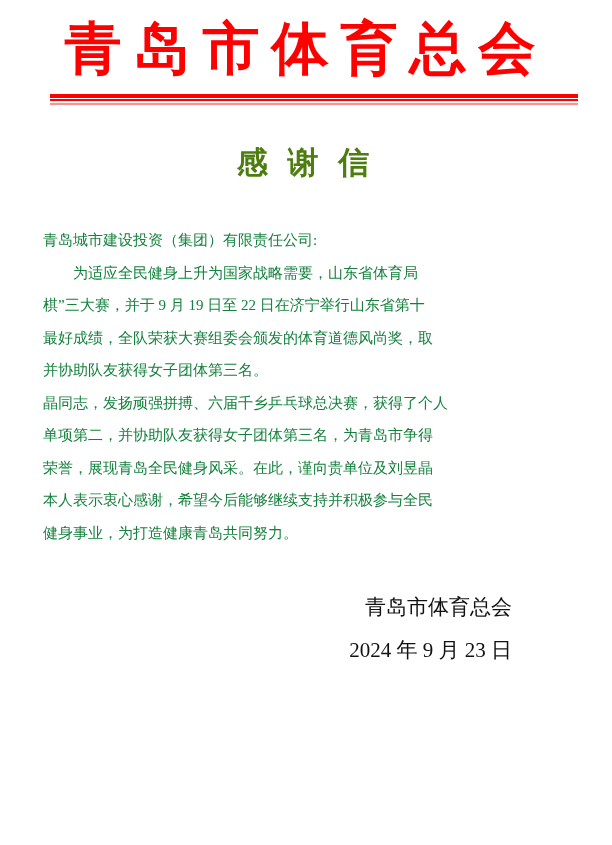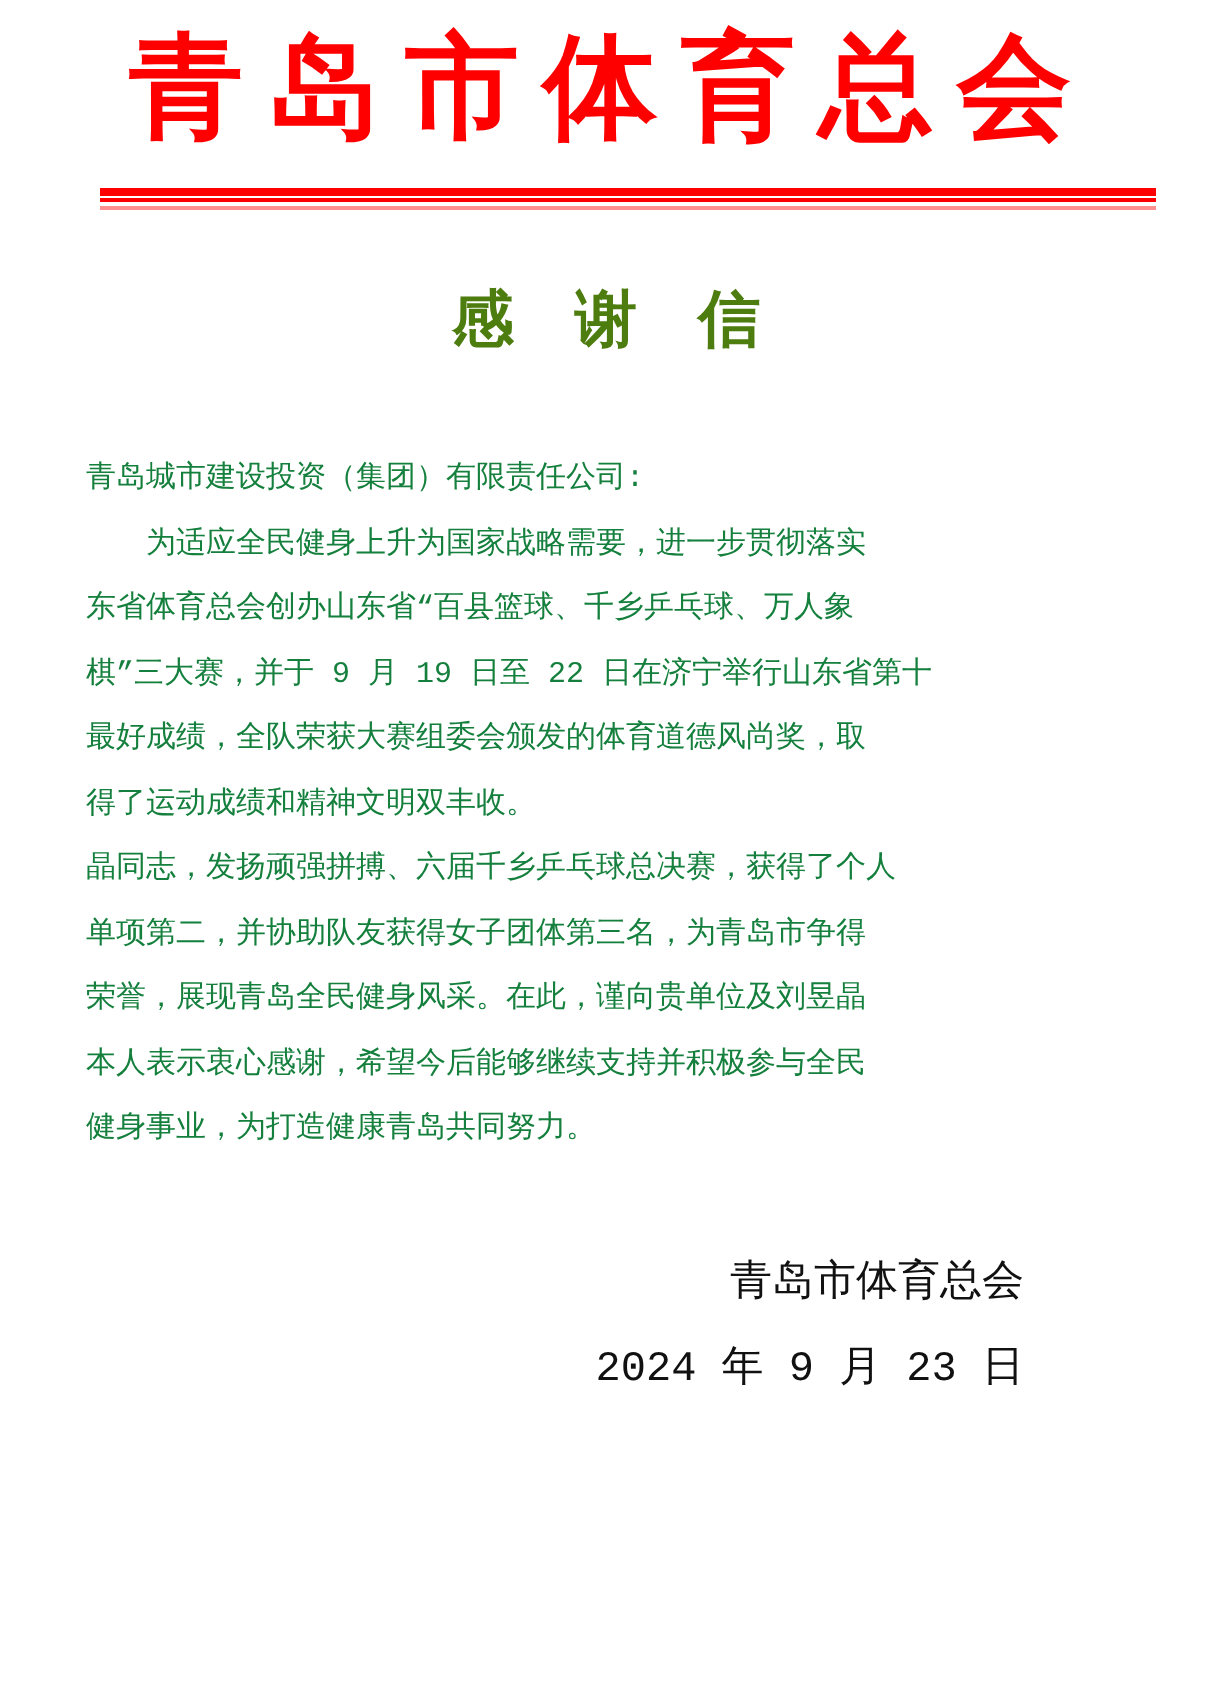--- a/index.html
+++ b/index.html
@@ -7,21 +7,21 @@
     padding: 0;
     background: #ffffff;
   }
   .page {
     position: relative;
     width: 612px;
     height: 845px;
     margin: 0 auto;
     background: #ffffff;
     overflow: hidden;
-    font-family: Liberation Mono, monospace;
+    font-family: Liberation Serif, serif;
     color: #1a1a1a;
   }
   
   .letterhead {
     padding-top: 14px;
   }
   .letterhead-title {
     margin: 0 36px 10px 36px;
     text-align: center;
     font-size: 57px;
@@ -98,25 +98,24 @@
       <div class="l3"></div>
     </div>
   </header>
 
   <h2 class="letter-title">感 谢 信</h2>
 
   <main class="letter-body">
     <p class="recipient">青岛城市建设投资（集团）有限责任公司:</p>
     <div>
         <div class="para">
-          <div class="line first">为适应全民健身上升为国家战略需要，进一步贯彻落实</div>
-          <div class="line">东省体育总会创办山东省“百县篮球、千乡乒乓球、万人象</div>
+          <div class="line first">为适应全民健身上升为国家战略需要，山东省体育局</div>
           <div class="line">棋”三大赛，并于 9 月 19 日至 22 日在济宁举行山东省第十</div>
           <div class="line">最好成绩，全队荣获大赛组委会颁发的体育道德风尚奖，取</div>
-          <div class="line">得了运动成绩和精神文明双丰收。</div>
+          <div class="line">并协助队友获得女子团体第三名。</div>
         </div>
         <div class="para">
           <div class="line">晶同志，发扬顽强拼搏、六届千乡乒乓球总决赛，获得了个人</div>
           <div class="line">单项第二，并协助队友获得女子团体第三名，为青岛市争得</div>
           <div class="line">荣誉，展现青岛全民健身风采。在此，谨向贵单位及刘昱晶</div>
           <div class="line">本人表示衷心感谢，希望今后能够继续支持并积极参与全民</div>
           <div class="line">健身事业，为打造健康青岛共同努力。</div>
         </div>
       </div>
   </main>

